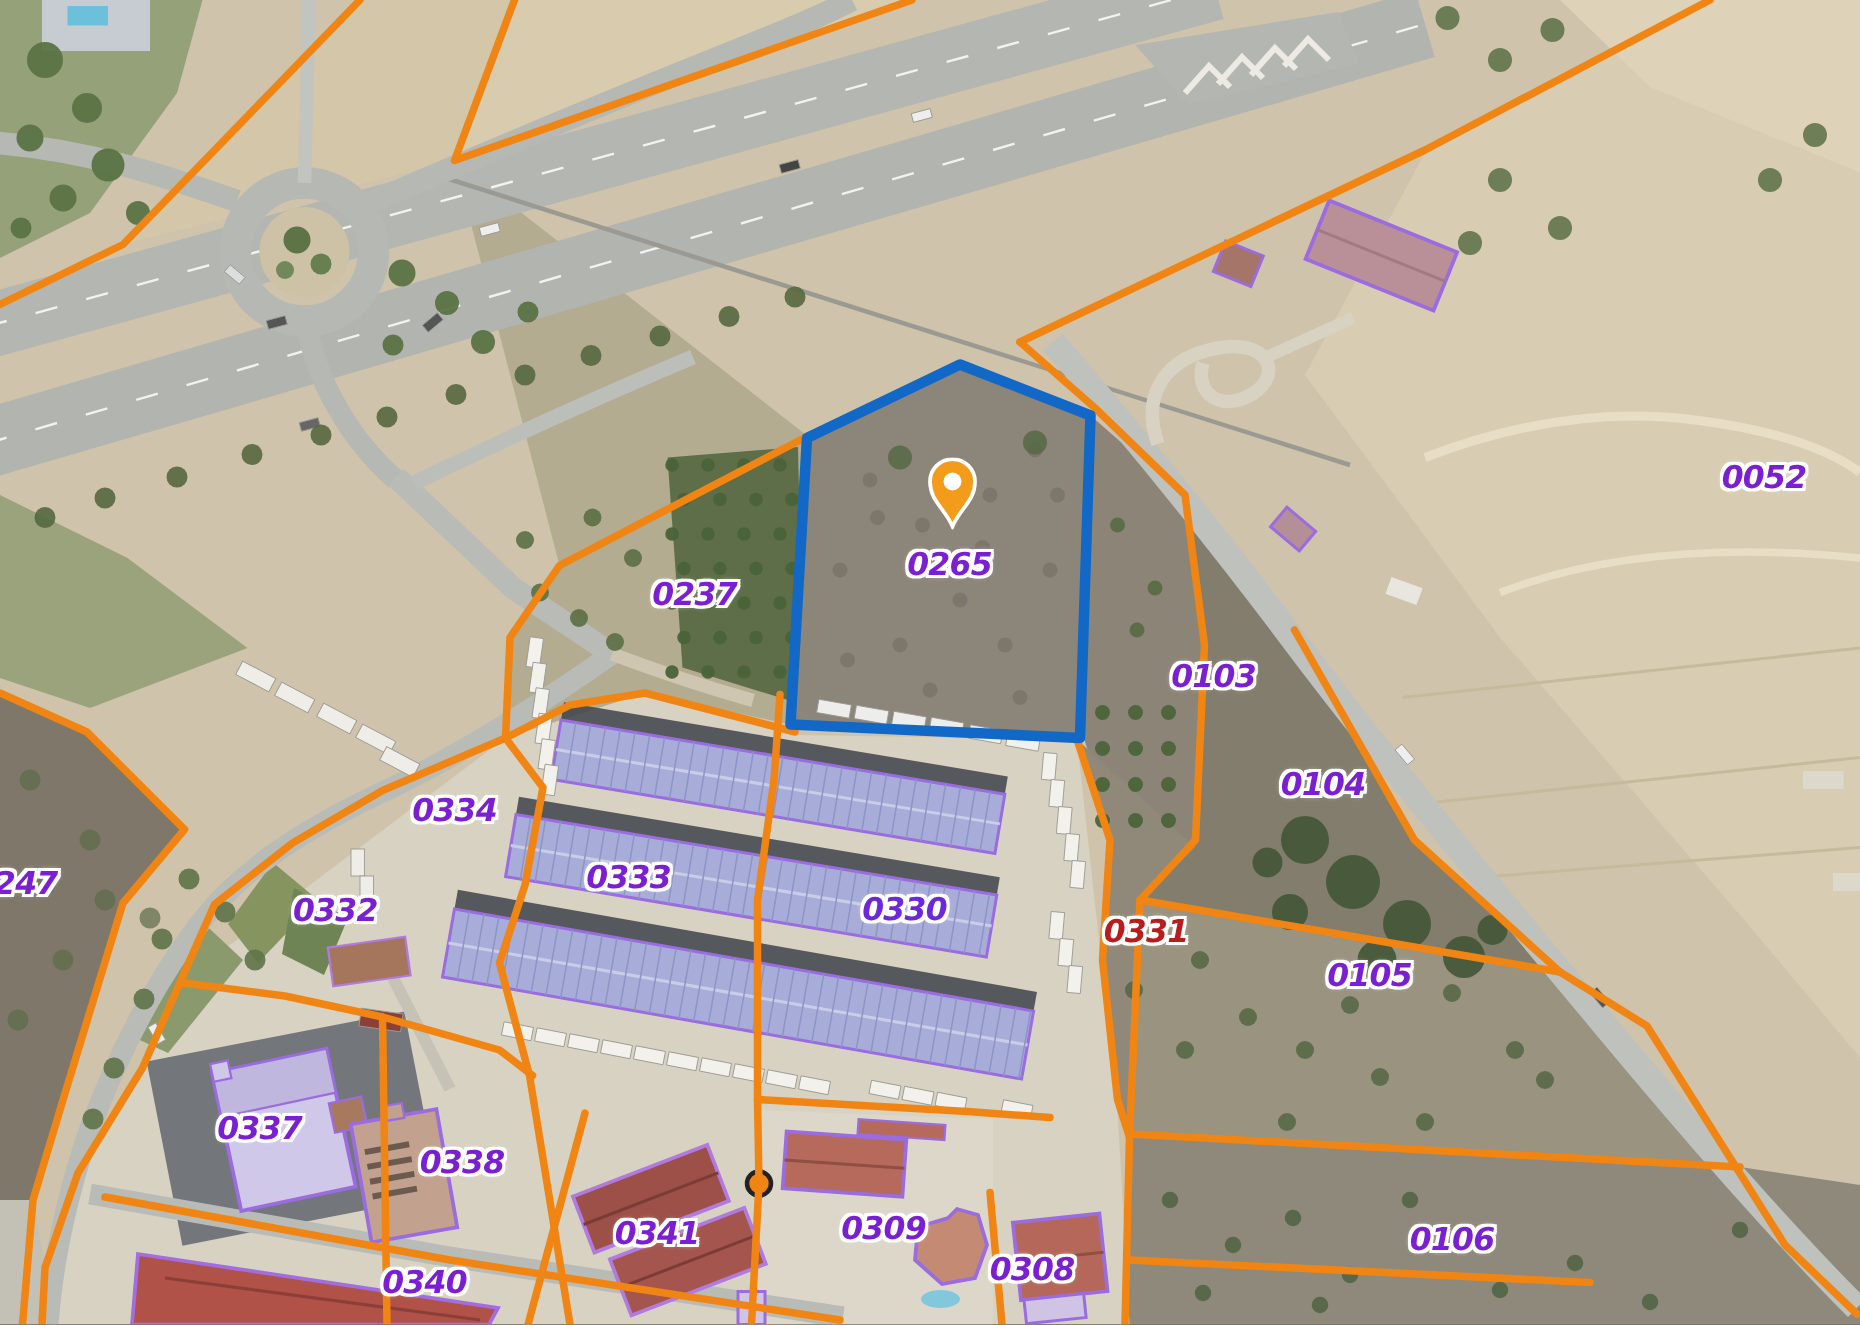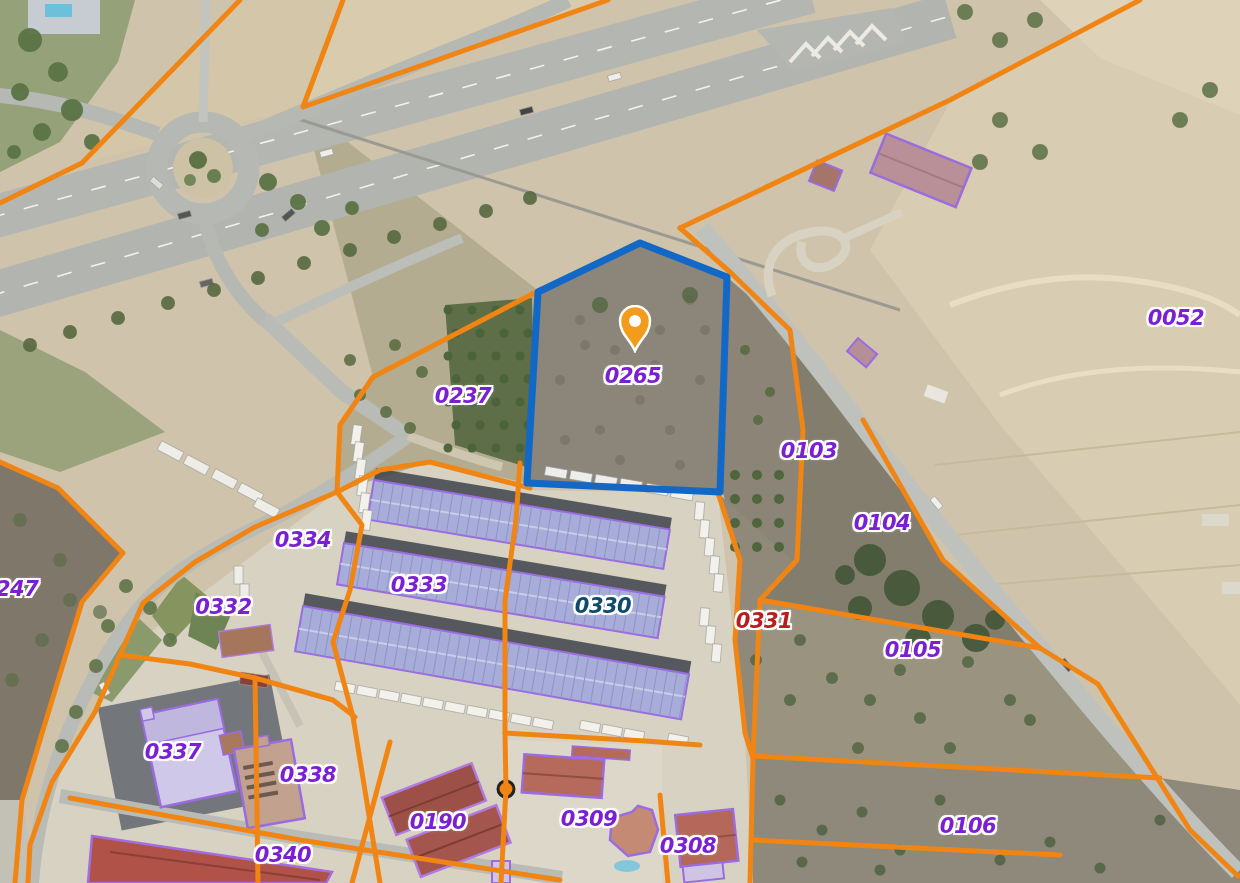--- a/index.html
+++ b/index.html
@@ -433,27 +433,27 @@
 
 <div id="labels">
       <div class="parcel-label" style="left: 1176px; top: 318px; color: rgb(123, 31, 211);">0052</div>
       <div class="parcel-label" style="left: 463px; top: 396px; color: rgb(123, 31, 211);">0237</div>
       <div class="parcel-label" style="left: 633px; top: 376px; color: rgb(123, 31, 211);">0265</div>
       <div class="parcel-label" style="left: 761px; top: 451px; color: rgb(123, 31, 211); margin-left: 48px;">0103</div>
       <div class="parcel-label" style="left: 876px; top: 523px; color: rgb(123, 31, 211); padding-left: 12px;">0104</div>
       <div class="parcel-label" style="left: 283px; top: 540px; color: rgb(123, 31, 211); padding-left: 40px;">0334</div>
       <div class="parcel-label" style="left: 210px; top: 607px; color: rgb(123, 31, 211); padding-left: 27px;">0332</div>
       <div class="parcel-label" style="left: 419px; top: 585px; color: rgb(123, 31, 211);">0333</div>
-      <div class="parcel-label" style="left: 603px; top: 606px; color: #0c4a6e;">0330</div>
+      <div class="parcel-label" style="left: 603px; top: 606px; color: #6d28d9;">0330</div>
       <div class="parcel-label" style="left: 746px; top: 621px; color: #b91c1c; padding-left: 36px;">0331</div>
       <div class="parcel-label edge" style="left: -4px; top: 589px; color: rgb(123, 31, 211);">247</div>
       <div class="parcel-label" style="left: 913px; top: 650px; color: rgb(123, 31, 211);">0105</div>
       <div class="parcel-label" style="left: 173px; top: 752px; color: rgb(123, 31, 211);">0337</div>
       <div class="parcel-label" style="left: 308px; top: 775px; color: rgb(123, 31, 211);">0338</div>
-      <div class="parcel-label" style="left: 438px; top: 822px; color: rgb(123, 31, 211);">0190</div>
+      <div class="parcel-label" style="left: 438px; top: 822px; color: rgb(123, 31, 211);">0341</div>
       <div class="parcel-label" style="left: 283px; top: 855px; color: rgb(123, 31, 211);">0340</div>
       <div class="parcel-label" style="left: 589px; top: 819px; color: rgb(123, 31, 211);">0309</div>
       <div class="parcel-label" style="left: 688px; top: 846px; color: rgb(123, 31, 211);">0308</div>
       <div class="parcel-label" style="left: 968px; top: 814px; color: rgb(123, 31, 211); margin-top: 12px;">0106</div>
     </div>
 
 <div id="pin" style="left: 635px; top: 353px;">
   <svg width="36" height="48" viewBox="0 0 36 48">
     <path d="M18,46 C13,34 3,29 3,16 a15,15 0 1 1 30,0 c0,13 -10,18 -15,30 z" fill="#f39c1b" stroke="#ffffff" stroke-width="2.5"></path>
     <circle cx="18" cy="16" r="6" fill="#ffffff"></circle>

